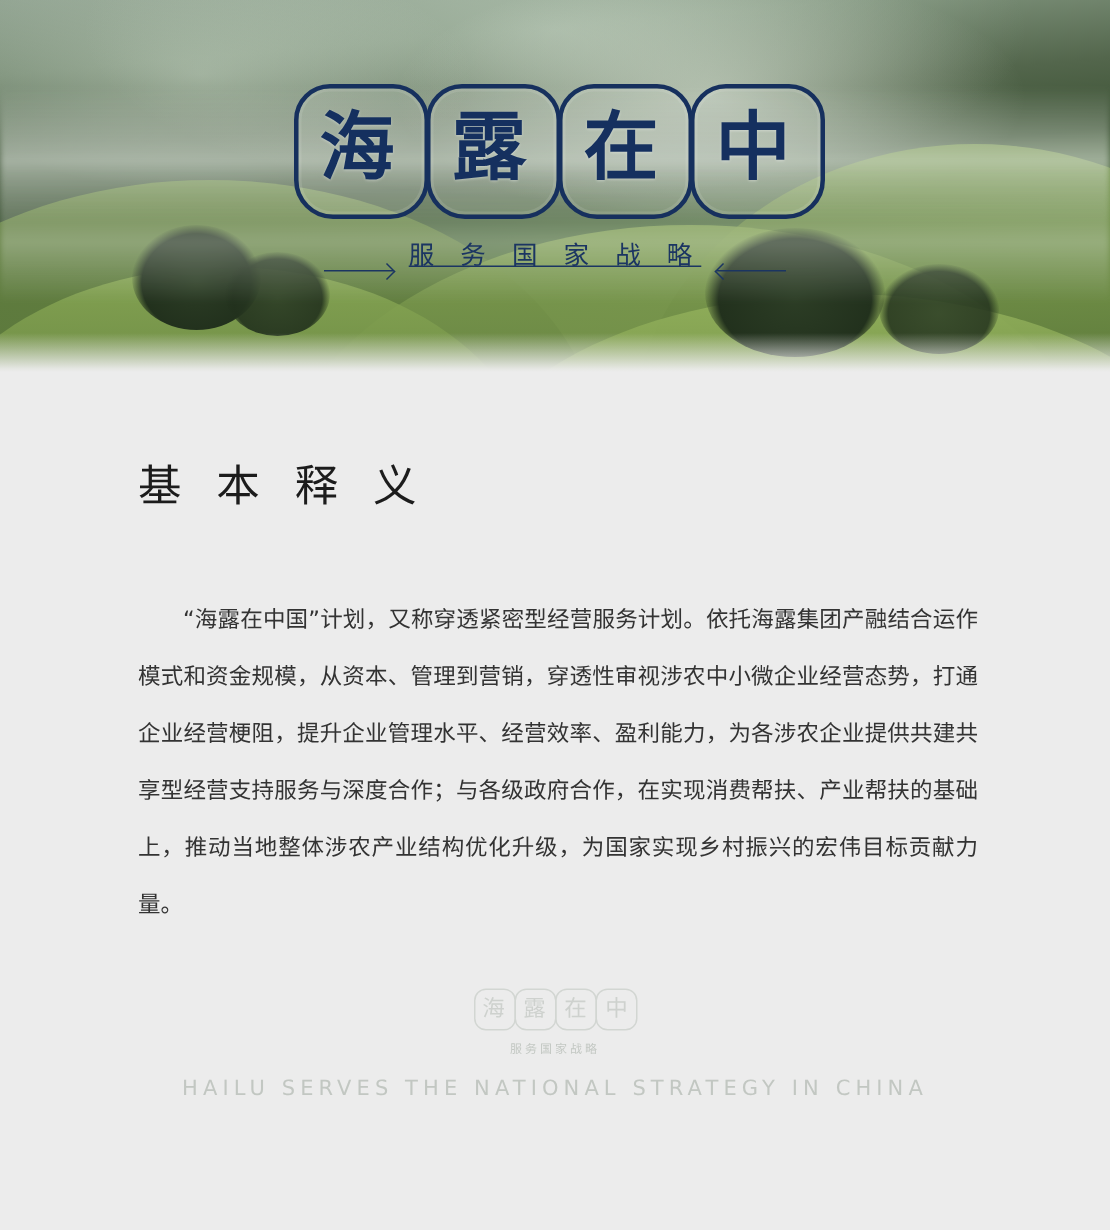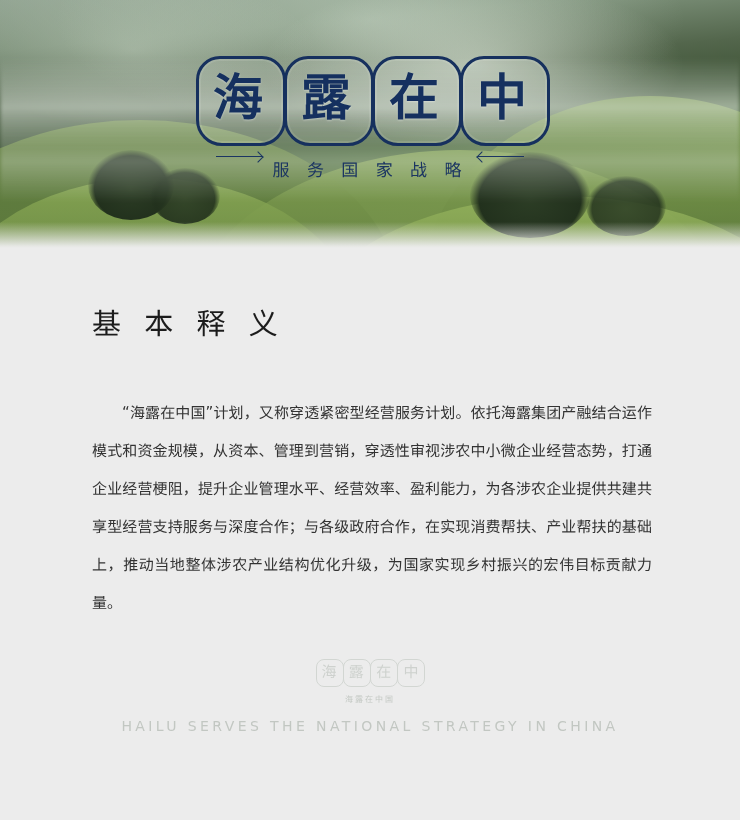--- a/index.html
+++ b/index.html
@@ -123,24 +123,25 @@
     text-align: center;
     line-height: 84px;
   }
   .logo-sub {
     margin-top: 16px;
     font-family: "DejaVu Serif", "Liberation Serif", serif;
     font-size: 17px;
     letter-spacing: 6px;
     color: #1b3562;
     display: flex;
-    align-items: flex-start;
+    align-items: flex-end;
     justify-content: center;
     gap: 10px;
     white-space: nowrap;
+    text-decoration: underline;
   }
   .logo-sub .rule {
     display: inline-block;
     width: 46px;
     height: 1px;
     background: #1b3562;
     position: relative;
   }
   .logo-sub .rule::after {
     content: "";
@@ -280,17 +281,17 @@
       <div class="flobe"></div>
       <div class="flobe"></div>
       <div class="flobe"></div>
       <div class="fchars">
         <span>海</span>
         <span>露</span>
         <span>在</span>
         <span>中</span>
       </div>
     </div>
-    <div class="footer-cn">海露在中国</div>
+    <div class="footer-cn">服务国家战略</div>
     <div class="footer-en">HAILU SERVES THE NATIONAL STRATEGY IN CHINA</div>
   </div>
 
 </div>
 
 </body></html>

